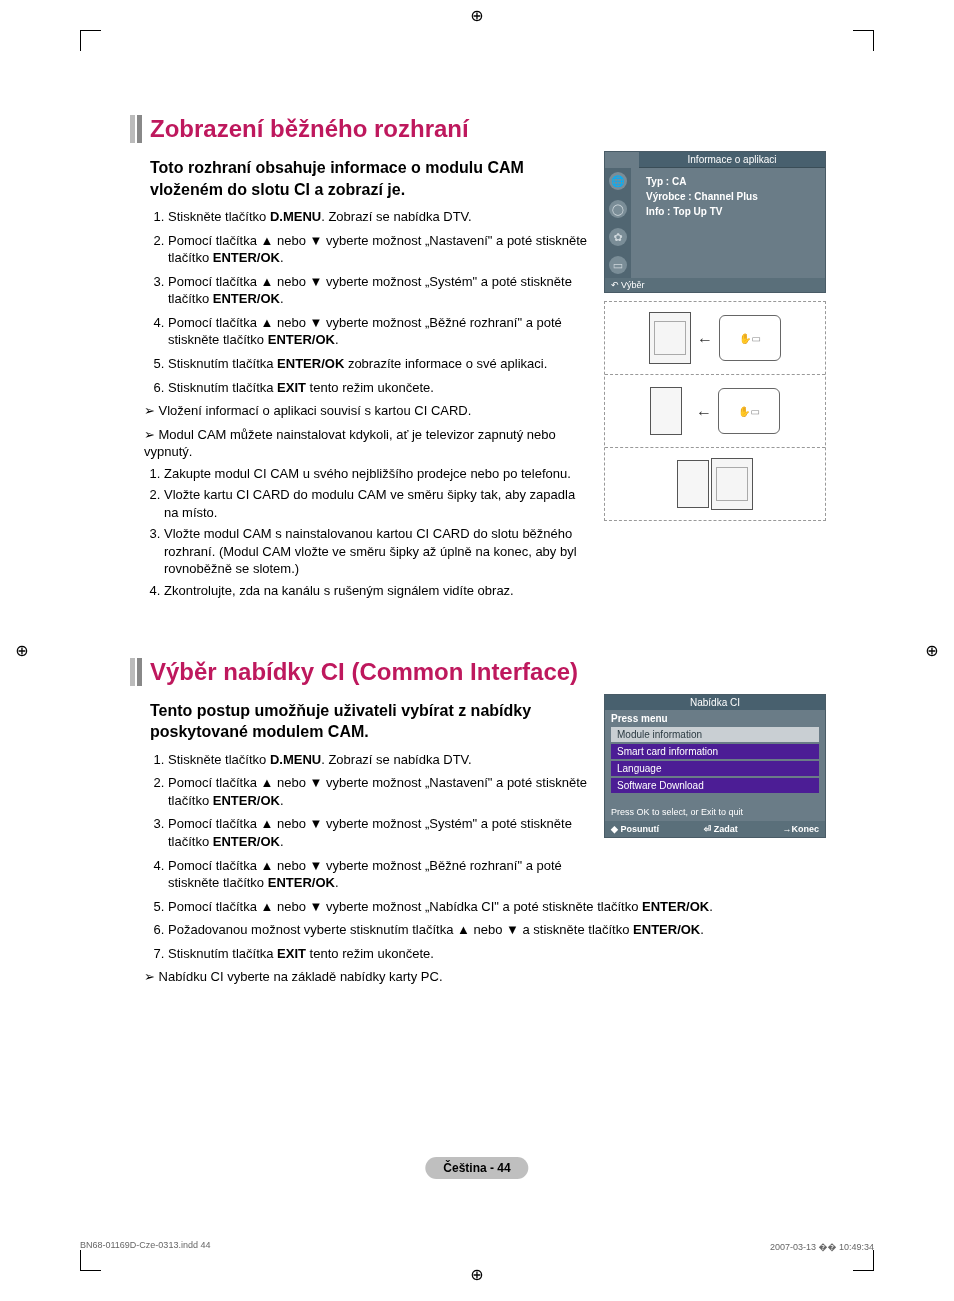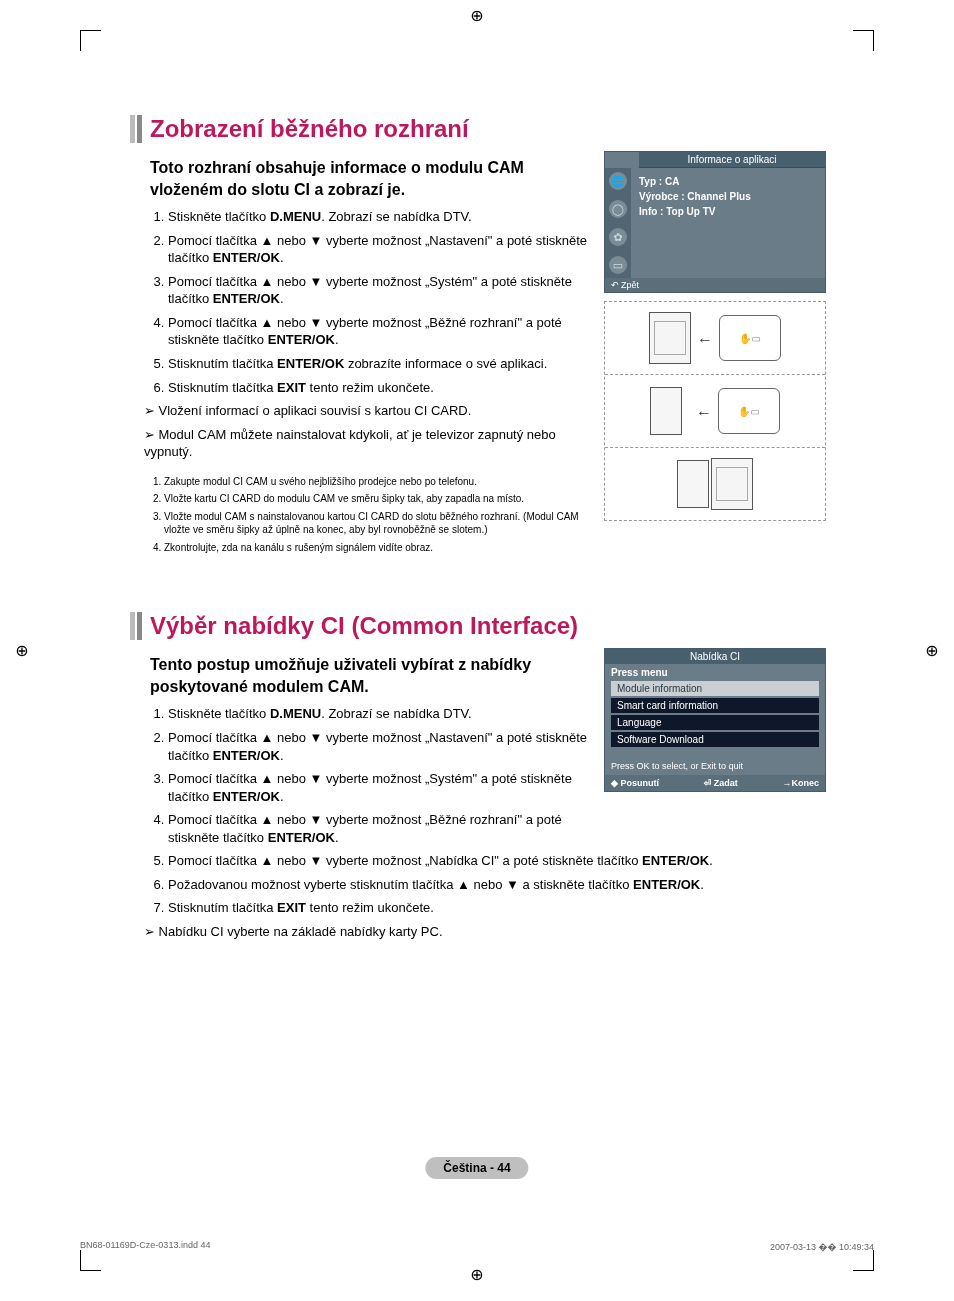--- a/index.html
+++ b/index.html
@@ -84,23 +84,23 @@
   .arrow-note {
     list-style: none;
     margin: 6px 0 0 14px;
     padding: 0;
     font-size: 13px;
     line-height: 1.35;
   }
   .arrow-note > li::before { content: "➢ "; }
   .arrow-note > li { margin-bottom: 6px; }
   ol.substeps {
-    margin: 14px 0 0 0;
+    margin: 4px 0 0 0;
     padding-left: 20px;
-    font-size: 10px;
+    font-size: 13px;
   }
   ol.substeps > li { margin-bottom: 4px; }
   ol.steps.full { margin-right: 0; }
 
   
   .osd-box {
     width: 220px;
     background: #6a7c87;
     color: #fff;
     font-size: 10px;
@@ -132,21 +132,21 @@
     width: 18px; height: 18px;
     border-radius: 50%;
     background: #7a8d97;
     font-size: 11px;
     line-height: 18px;
     text-align: center;
     color: #cdd6db;
   }
   .osd-info {
     flex: 1;
-    padding: 6px 8px;
+    padding: 6px 15px;
     font-weight: bold;
     line-height: 1.5;
   }
   .osd-footer {
     background: #5a6f7a;
     font-size: 9px;
     padding: 2px 6px;
     text-align: left;
   }
   .osd-footer::before { content: "↶ "; }
@@ -218,21 +218,21 @@
     padding: 2px 4px;
   }
   .ci-sub {
     padding: 3px 6px;
     font-weight: bold;
     font-size: 10px;
   }
   .ci-item {
     margin: 0 6px 2px 6px;
     padding: 2px 6px;
-    background: #0f172a;
+    background: #4c1d95;
     font-size: 10px;
   }
   .ci-item.sel {
     background: #c9cfd3;
     color: #2b3a42;
   }
   .ci-spacer { height: 8px; }
   .ci-hint {
     padding: 4px 6px;
     font-size: 9px;
@@ -324,21 +324,21 @@
               <span>◯</span>
               <span>✿</span>
               <span>▭</span>
             </div>
             <div class="osd-info">
               <div>Typ : CA</div>
               <div>Výrobce : Channel Plus</div>
               <div>Info : Top Up TV</div>
             </div>
           </div>
-          <div class="osd-footer">Zpět</div>
+          <div class="osd-footer">Výběr</div>
         </div>
         <div class="diagram-box">
           <div class="diagram-row">
             <div class="mini-module"></div>
             <span class="arrow-left">←</span>
             <div class="hand">✋▭</div>
           </div>
           <div class="diagram-row">
             <div class="slot"></div>
             <span class="arrow-left">←</span>

